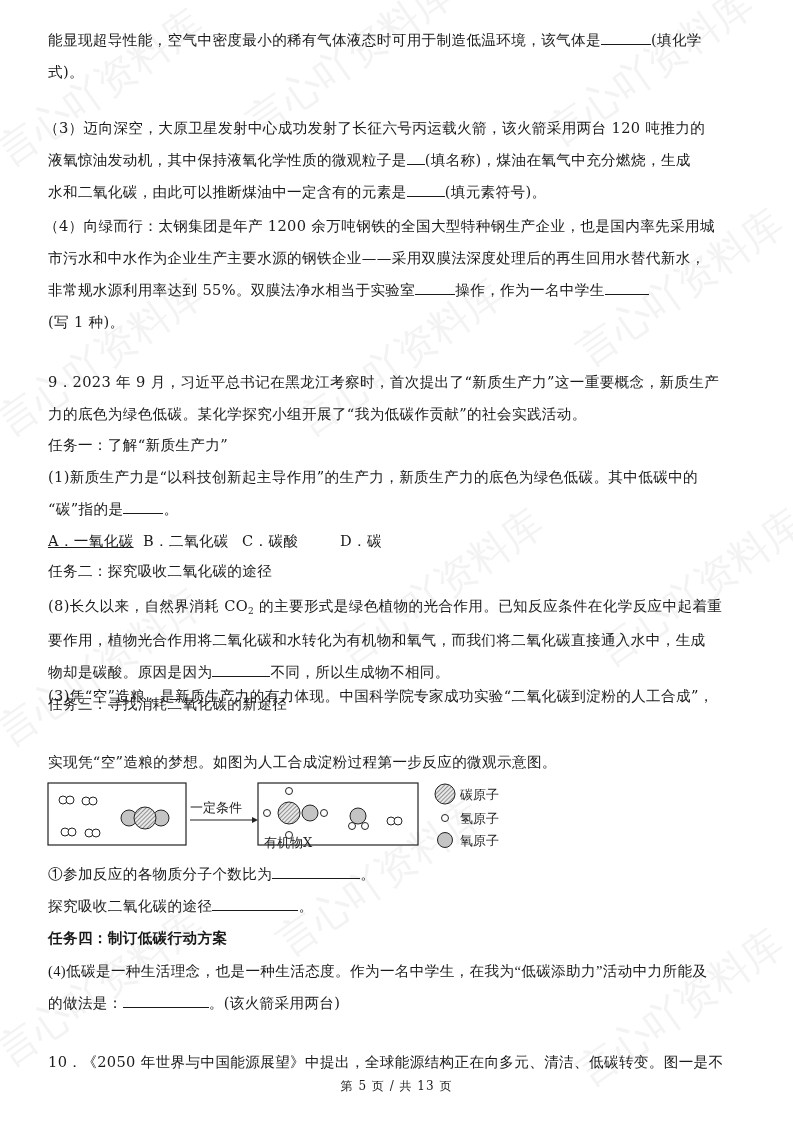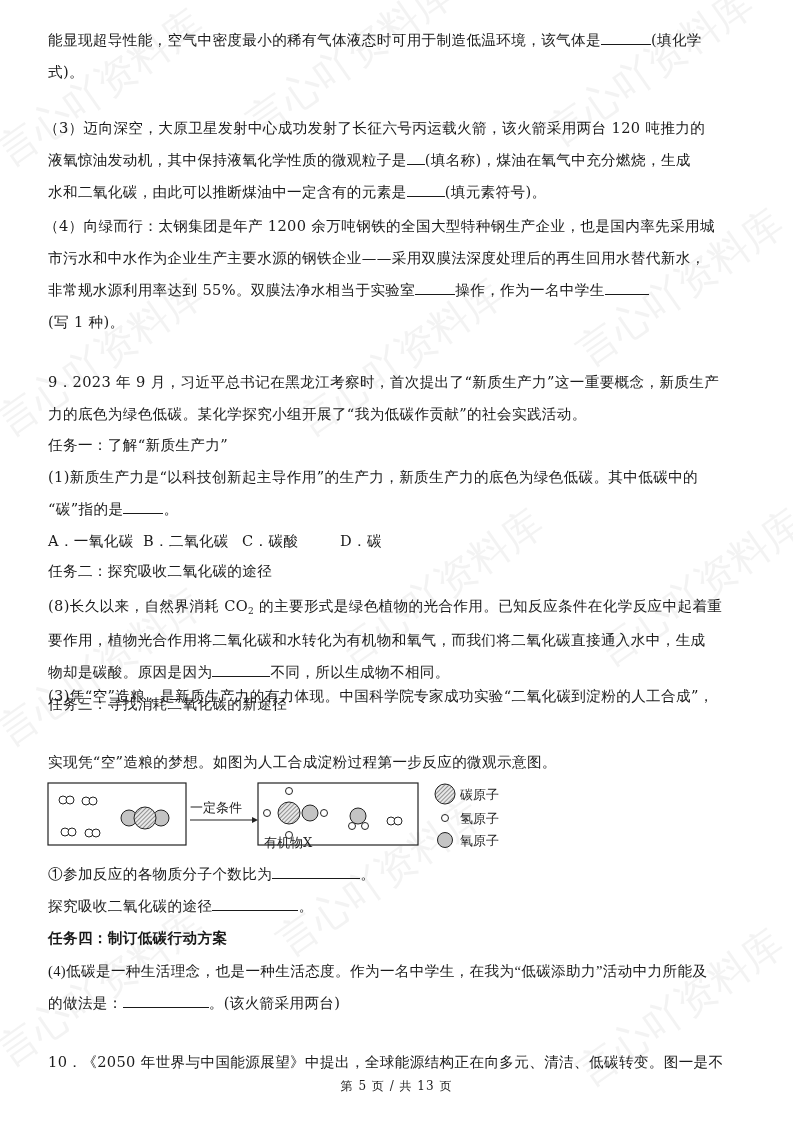--- a/index.html
+++ b/index.html
@@ -62,21 +62,21 @@
 
 <div class="line" style="top:372px;">9．2023 年 9 月，习近平总书记在黑龙江考察时，首次提出了“新质生产力”这一重要概念，新质生产</div>
 <div class="line" style="top:404px;">力的底色为绿色低碳。某化学探究小组开展了“我为低碳作贡献”的社会实践活动。</div>
 <div class="line" style="top:435px;">任务一：了解“新质生产力”</div>
 <div class="line" style="top:467px;">(1)新质生产力是“以科技创新起主导作用”的生产力，新质生产力的底色为绿色低碳。其中低碳中的</div>
 <div class="line" style="top:499px;">
   <span>“碳”指的是</span><span class="blank" style="width:40px;"></span><span>。</span>
 </div>
 
 <div class="line" style="top:531px;">
-  <span class="choice" style="width:90px;">A．一氧化碳</span>
+  <span class="choice" style="width:90px;text-decoration:underline;">A．一氧化碳</span>
   <span class="choice" style="width:94px;">B．二氧化碳</span>
   <span class="choice" style="width:93px;">C．碳酸</span>
   <span class="choice">D．碳</span>
 </div>
 
 <div class="line" style="top:561px;">任务二：探究吸收二氧化碳的途径</div>
 <div class="line" style="top:596px;">
   <span>(8)长久以来，自然界消耗 CO</span><span class="sub">2</span><span> 的主要形式是绿色植物的光合作用。已知反应条件在化学反应中起着重</span>
 </div>
 <div class="line" style="top:630px;text-align:center;">要作用，植物光合作用将二氧化碳和水转化为有机物和氧气，而我们将二氧化碳直接通入水中，生成</div>

